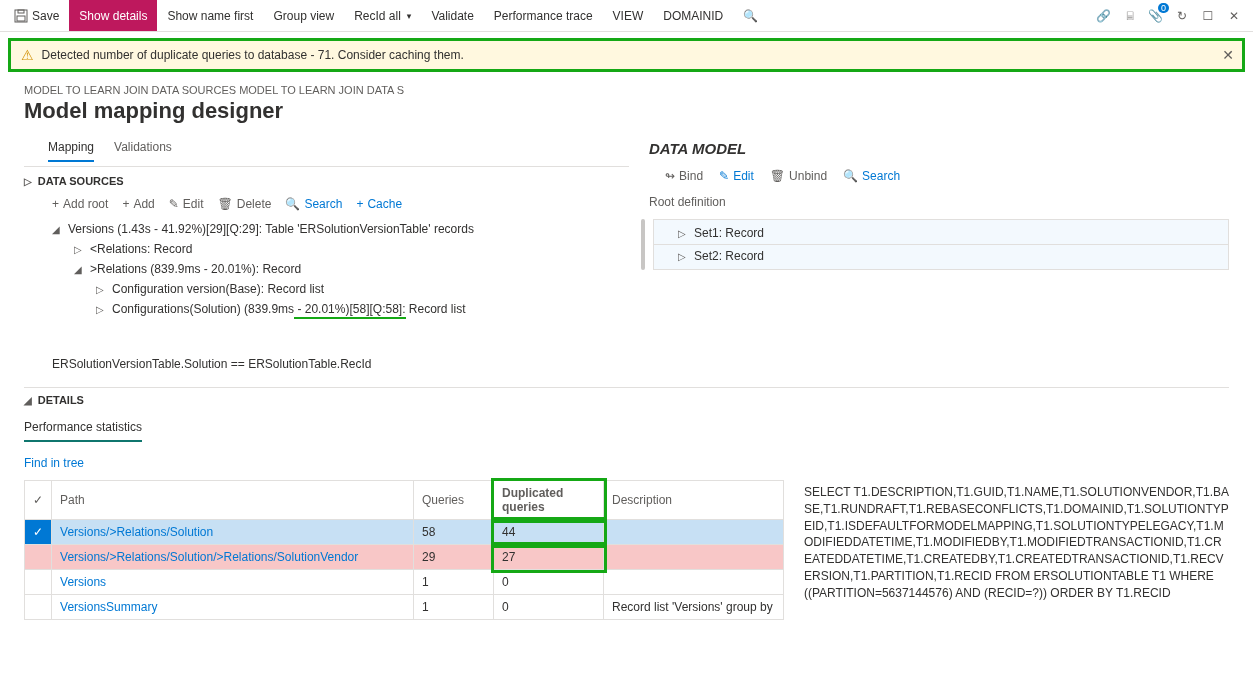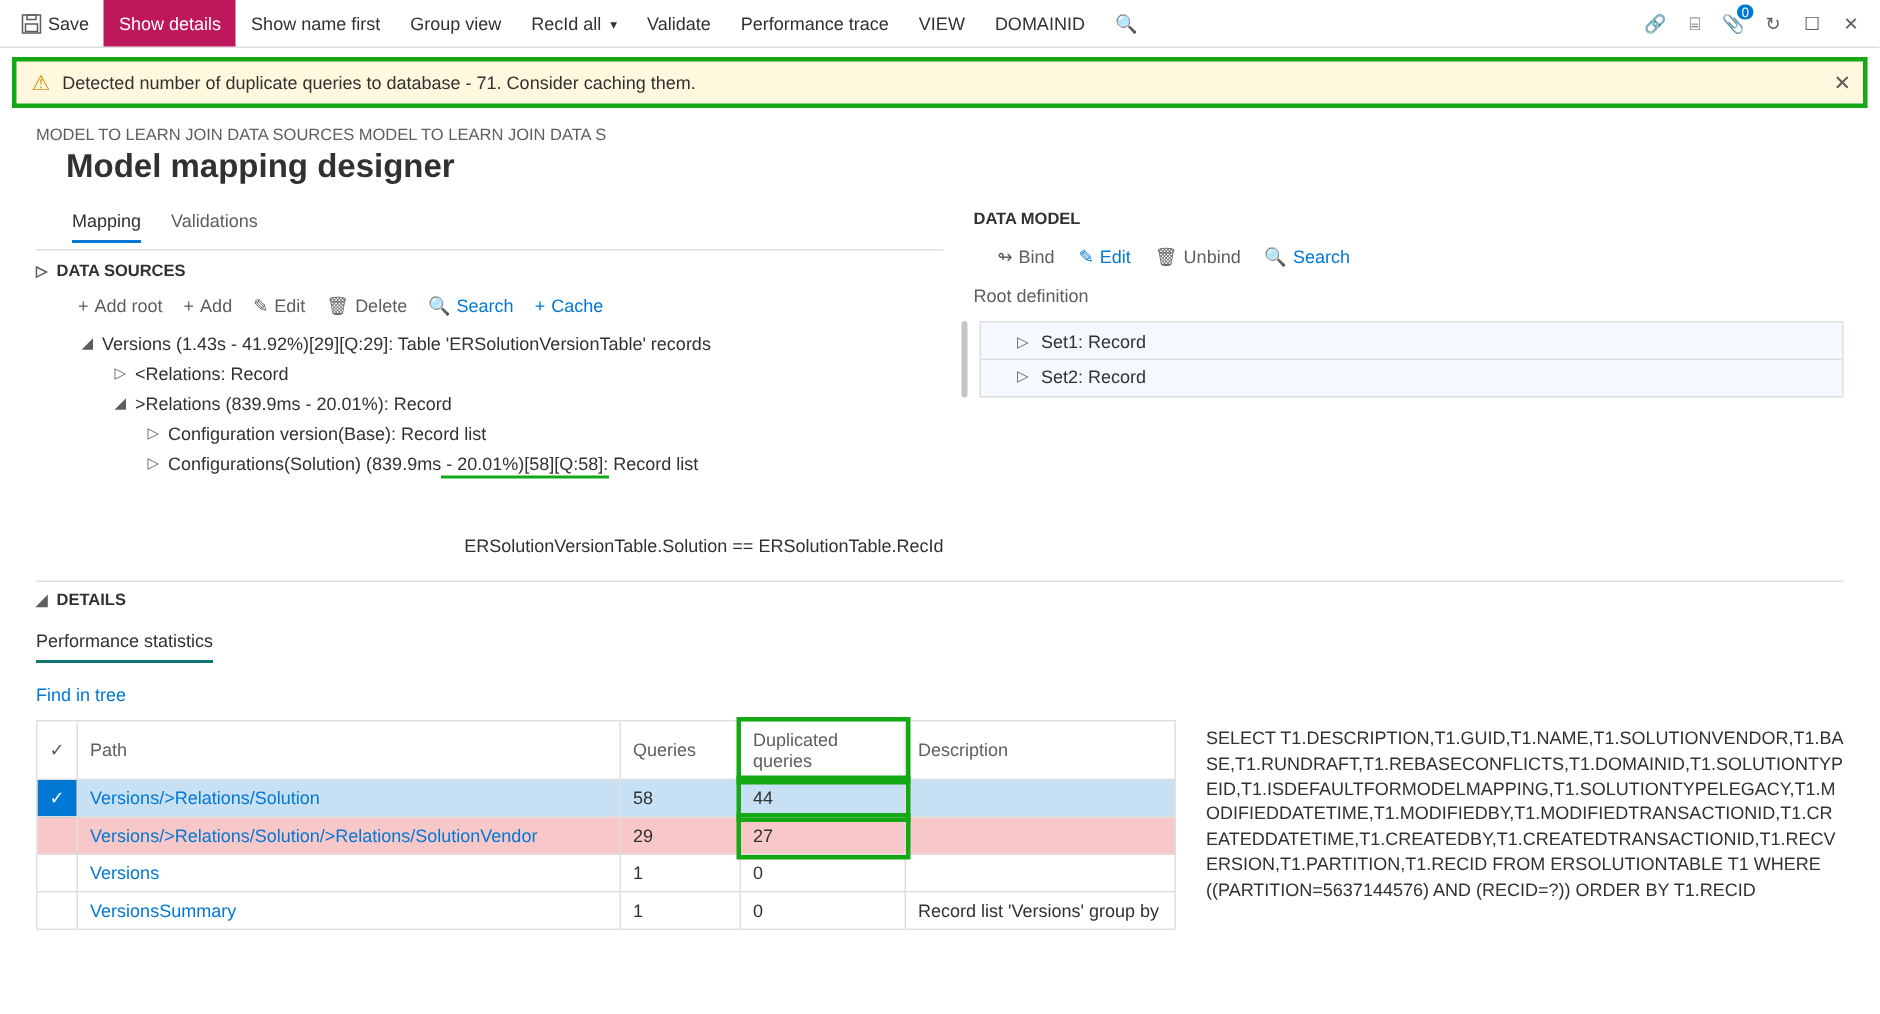--- a/index.html
+++ b/index.html
@@ -10,48 +10,48 @@
 .toolbar-btn.active { background: #be185d; color: #fff; }
 .toolbar-icon { width: 14px; height: 14px; display: inline-flex; align-items: center; justify-content: center; }
 .toolbar-spacer { flex: 1; }
 .chevron { font-size: 9px; margin-left: 2px; }
 
 .warning-bar { background: #fff8df; border: 3px solid #15a815; margin: 6px 8px; padding: 6px 10px; display: flex; align-items: center; gap: 8px; position: relative; }
 .warning-close { position: absolute; right: 8px; top: 6px; cursor: pointer; font-size: 14px; color: #605e5c; }
 .warning-icon { color: #d18f00; font-size: 14px; }
 
 .breadcrumb { padding: 6px 24px 2px; font-size: 11px; color: #605e5c; }
-.page-title { padding: 0 24px 8px; font-size: 22px; font-weight: 600; margin-left: 20px; }
+.page-title { padding: 0 24px 8px; font-size: 22px; font-weight: 600; }
 
 .tabs-row { display: flex; gap: 20px; padding: 0 24px; }
 .tab { padding: 8px 0 6px; cursor: pointer; color: #605e5c; }
 .tab.active { color: #323130; border-bottom: 2px solid #0078d4; }
 
 .split { display: flex; gap: 20px; padding: 0 24px 8px; }
-.left-pane { flex: 1; min-width: 0; text-align: right; }
+.left-pane { flex: 1; min-width: 0; }
 .right-pane { width: 580px; }
 
 .section-header { display: flex; align-items: center; gap: 6px; font-size: 11px; font-weight: 600; padding: 8px 0 6px; border-top: 1px solid #e1dfdd; margin-top: 4px; }
 .tree-toggle { font-size: 10px; color: #605e5c; cursor: pointer; }
 
 .ds-actions { display: flex; gap: 14px; padding: 4px 0 8px 28px; }
 .action-link { color: #605e5c; display: flex; align-items: center; gap: 4px; cursor: pointer; }
 .action-link.accent { color: #0078d4; }
 .action-icon { font-size: 12px; }
 
 .tree { padding-left: 28px; }
 .tree-node { padding: 3px 0; display: flex; align-items: center; gap: 6px; }
 .tree-indent1 { padding-left: 22px; }
 .tree-indent2 { padding-left: 44px; }
 .tree-caret { font-size: 10px; color: #605e5c; width: 10px; display: inline-block; }
 .underline-green { border-bottom: 2px solid #15a815; padding-bottom: 1px; }
 
 .expr-text { padding: 18px 0 8px 28px; }
 
-.right-header { font-size: 11px; font-weight: 600; padding: 8px 0; }
+.right-header { font-size: 15px; font-weight: 600; padding: 8px 0; font-style: italic; }
 .dm-actions { display: flex; gap: 16px; padding: 4px 0 8px 16px; }
 .dm-root-label { padding: 4px 0 10px 0; color: #605e5c; }
 .dm-tree { border: 1px solid #e1dfdd; background: #f3f9fe; padding: 2px 0; margin-left: 4px; position: relative; }
 .dm-tree-scroll { position: absolute; left: -8px; top: 0; bottom: 0; width: 4px; background: #c8c6c4; border-radius: 2px; }
 .dm-node { padding: 4px 8px 4px 24px; display: flex; align-items: center; gap: 6px; background: #f3f9fe; }
 .dm-node:first-child { border-bottom: 1px solid #e1dfdd; }
 
 .details { padding: 0 24px; }
 .details-header { display: flex; align-items: center; gap: 6px; font-size: 11px; font-weight: 600; padding: 6px 0; border-top: 1px solid #e1dfdd; }
 .perf-tab { padding: 6px 0; border-bottom: 2px solid #0f766e; display: inline-block; margin-top: 2px; }
@@ -251,21 +251,21 @@
   <div><span class="find-link">Find in tree</span></div>
 
   <div class="details-split">
     <div class="table-wrap">
       <table class="grid">
         <thead>
           <tr>
             <th class="check-col">✓</th>
             <th>Path</th>
             <th class="num-col" style="width:80px;">Queries</th>
-            <th class="num-col green-box" style="width:110px;">Duplicated queries</th>
+            <th class="num-col green-box" style="width:110px;font-weight:bold;">Duplicated queries</th>
             <th style="width:180px;">Description</th>
           </tr>
         </thead>
         <tbody>
           <tr class="row-selected">
             <td class="check-col">✓</td>
             <td class="cell-link">Versions/&gt;Relations/Solution</td>
             <td class="num-col">58</td>
             <td class="num-col green-box">44</td>
             <td></td>

